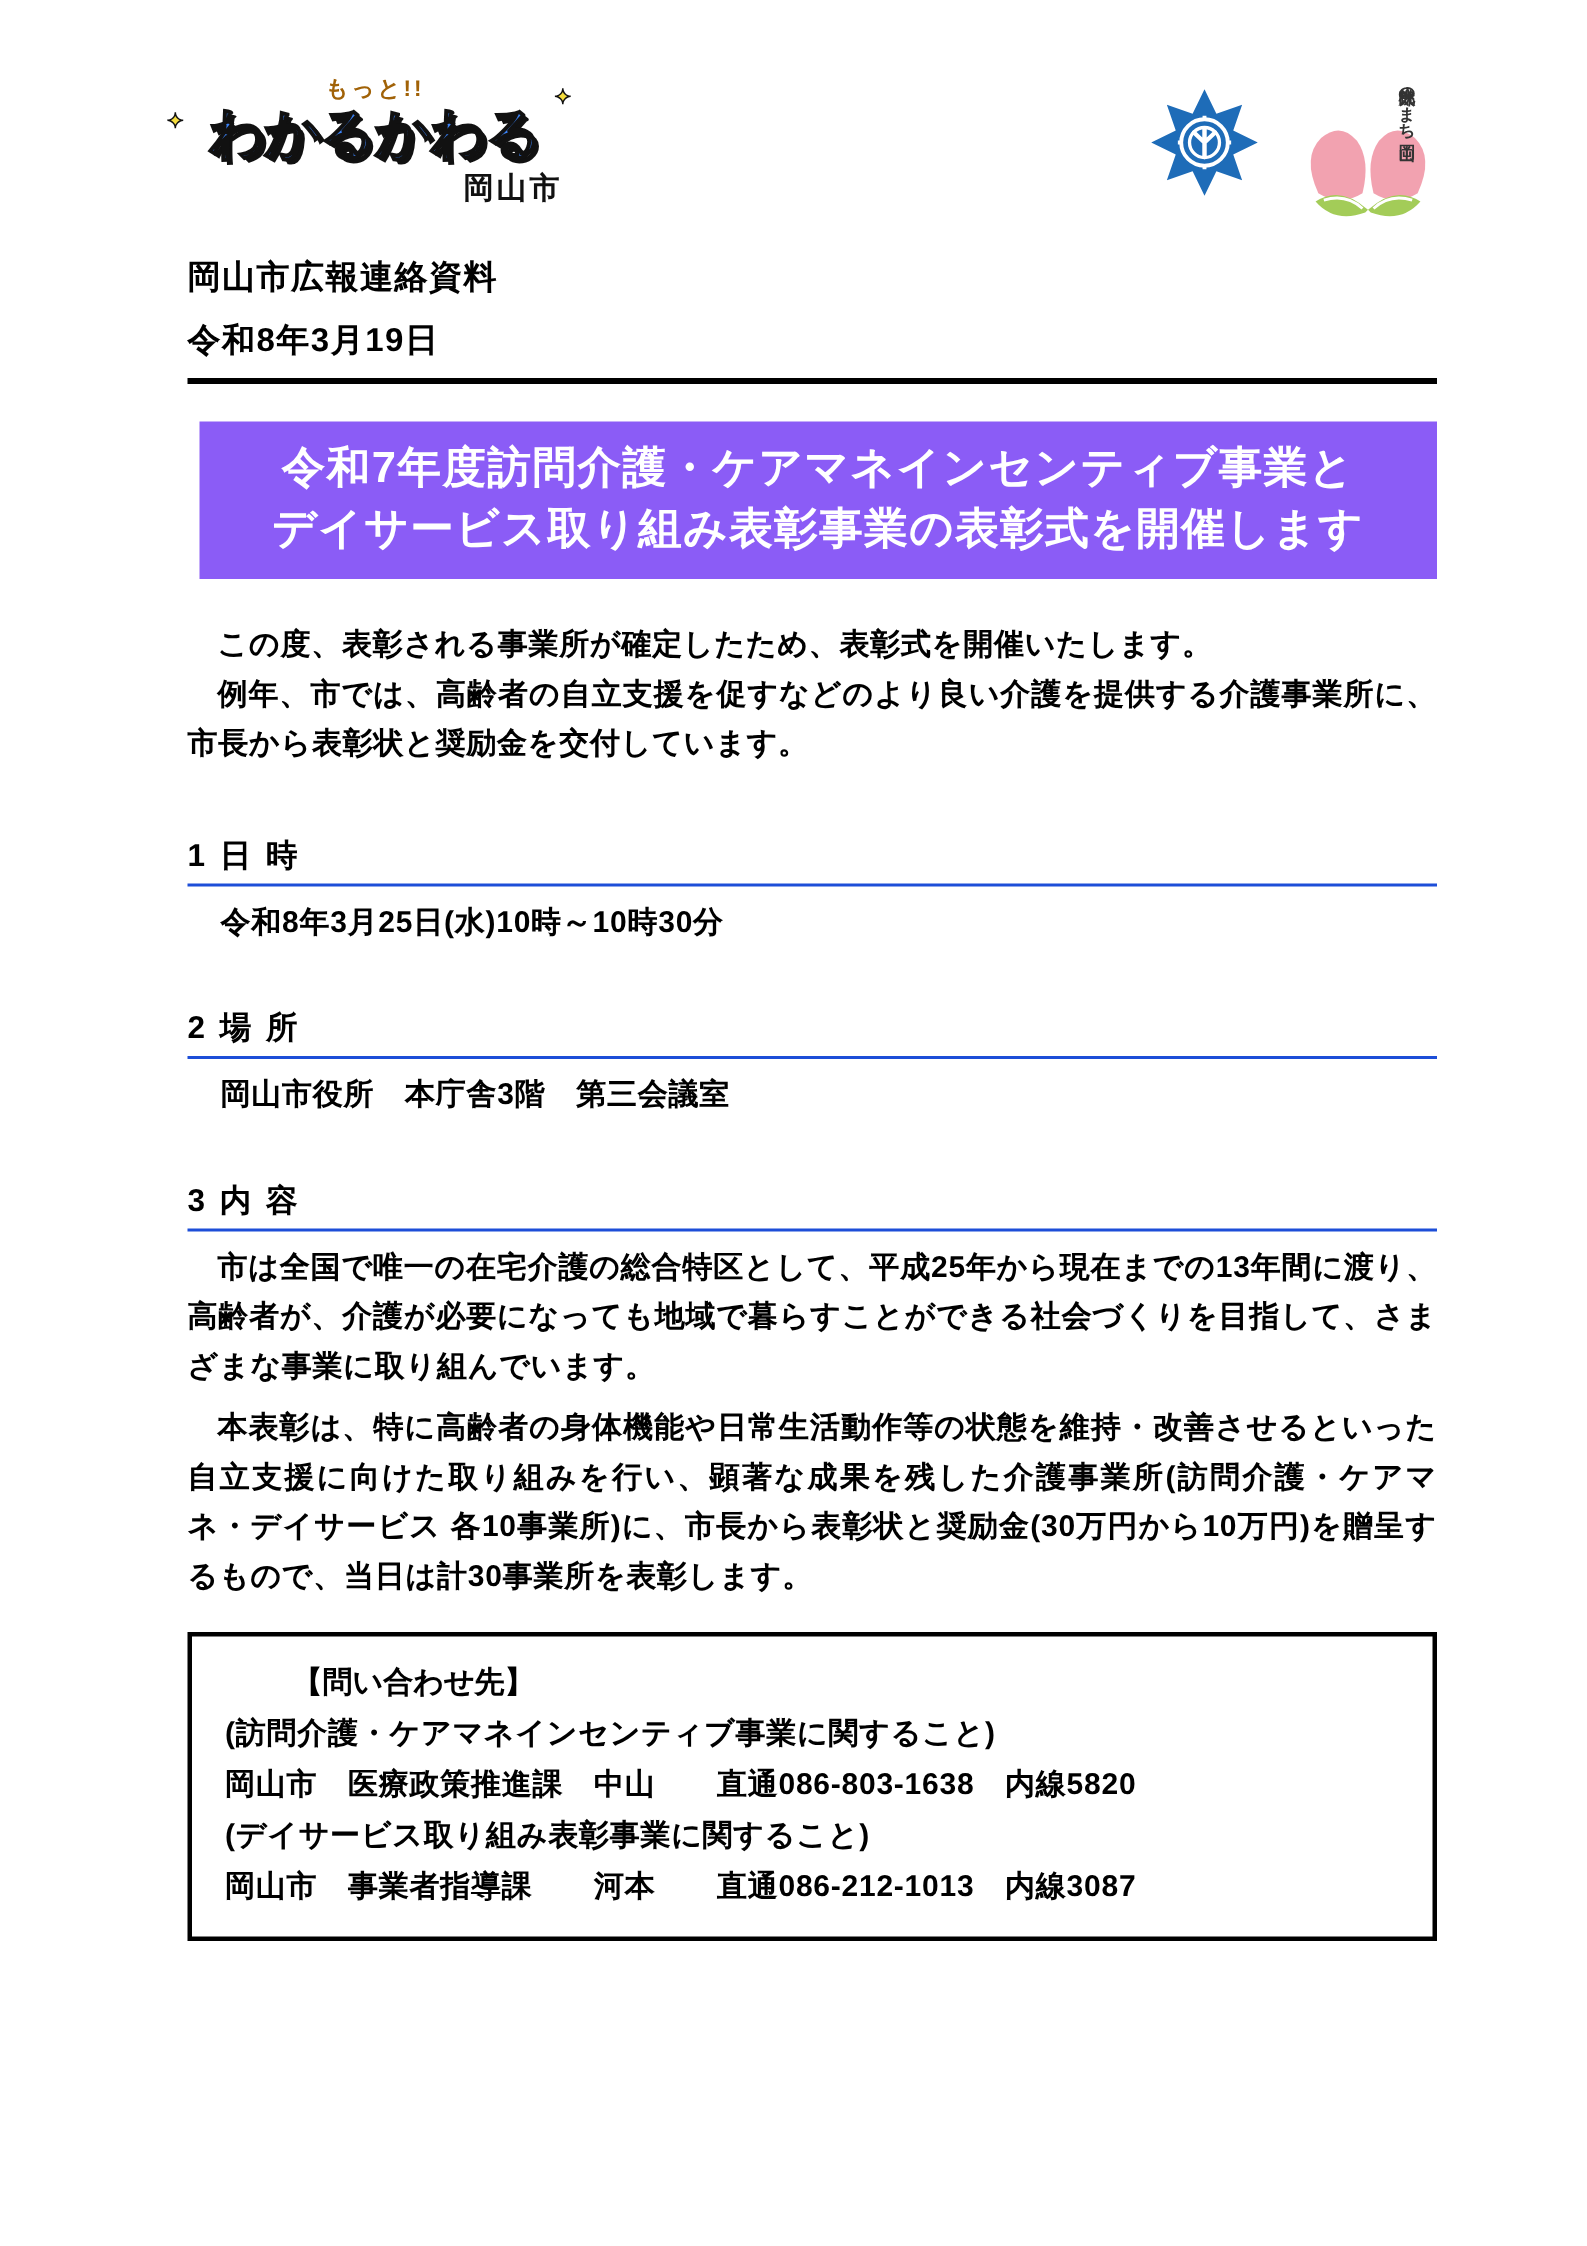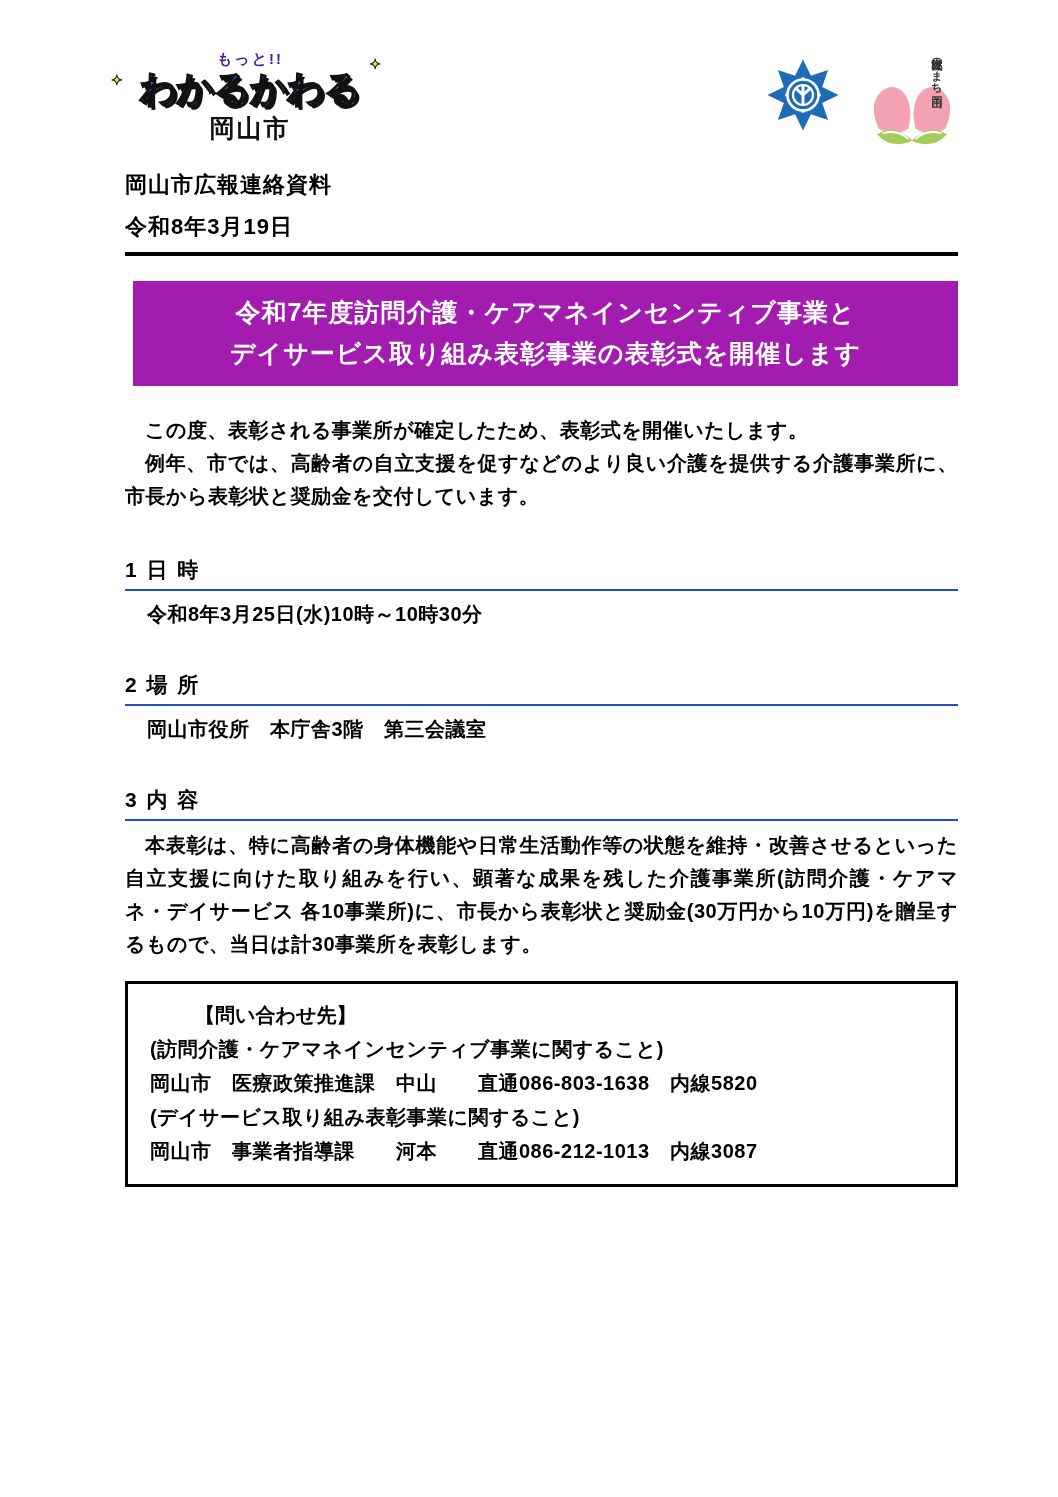--- a/index.html
+++ b/index.html
@@ -27,46 +27,47 @@
   .logo-left {
     width: 250px;
     text-align: center;
     position: relative;
     padding-top: 2px;
   }
   .logo-motto {
     font-size: 15px;
     font-weight: 800;
     letter-spacing: 2px;
-    color: #4c1d95;
+    color: #a16207;
   }
   .logo-main {
     font-size: 37px;
     font-weight: 800;
     white-space: nowrap;
     color: #3b82f6;
     -webkit-text-stroke: 1.5px #111;
     text-shadow: 3px 3px 0 #111;
     letter-spacing: -1px;
     line-height: 1.1;
   }
   .logo-sparkle {
     position: absolute;
     color: #f5dd3e;
     -webkit-text-stroke: 1px #111;
     font-size: 14px;
   }
   .sparkle-left { left: -14px; top: 24px; }
   .sparkle-right { right: -6px; top: 8px; }
   .logo-city {
-    font-size: 25px;
+    font-size: 20px;
     font-weight: 800;
     color: #111;
     letter-spacing: 2px;
     margin-top: 2px;
+    text-align: right;
   }
   .header-right {
     display: flex;
     align-items: flex-start;
     gap: 26px;
     padding-top: 4px;
   }
   .city-emblem { width: 74px; height: 74px; margin-top: 6px; }
   .peach-logo { position: relative; width: 92px; height: 104px; }
   .peach-logo svg { width: 92px; height: 104px; }
@@ -100,25 +101,25 @@
   .top-rule {
     border: none;
     border-top: 4px solid #000;
     margin-top: 10px;
   }
 
   
   .title-banner {
     margin-top: 25px;
     margin-left: 8px;
-    background: #a21caf;
+    background: #8b5cf6;
     color: #ffffff;
     text-align: center;
     padding: 11px 16px 12px;
-    font-size: 25px;
+    font-size: 29px;
     font-weight: 700;
     line-height: 41px;
     letter-spacing: 1px;
   }
 
   
   .intro { margin-top: 28px; }
   .para {
     font-size: 20px;
     font-weight: 600;
@@ -238,20 +239,21 @@
     <div class="sec-line">令和8年3月25日(水)10時～10時30分</div>
   </div>
 
   <div class="section">
     <h2 class="sec-heading">2 場 所</h2>
     <div class="sec-line">岡山市役所　本庁舎3階　第三会議室</div>
   </div>
 
   <div class="section">
     <h2 class="sec-heading">3 内 容</h2>
+    <p class="sec-para">市は全国で唯一の在宅介護の総合特区として、平成25年から現在までの13年間に渡り、高齢者が、介護が必要になっても地域で暮らすことができる社会づくりを目指して、さまざまな事業に取り組んでいます。</p>
     <p class="sec-para">本表彰は、特に高齢者の身体機能や日常生活動作等の状態を維持・改善させるといった自立支援に向けた取り組みを行い、顕著な成果を残した介護事業所(訪問介護・ケアマネ・デイサービス 各10事業所)に、市長から表彰状と奨励金(30万円から10万円)を贈呈するもので、当日は計30事業所を表彰します。</p>
   </div>
 
 
   <div class="contact-box">
     <div class="contact-title">【問い合わせ先】</div>
     <div class="contact-line">(訪問介護・ケアマネインセンティブ事業に関すること)</div>
     <div class="contact-line">岡山市　医療政策推進課　中山　　直通086-803-1638　内線5820</div>
     <div class="contact-line">(デイサービス取り組み表彰事業に関すること)</div>
     <div class="contact-line">岡山市　事業者指導課　　河本　　直通086-212-1013　内線3087</div>

